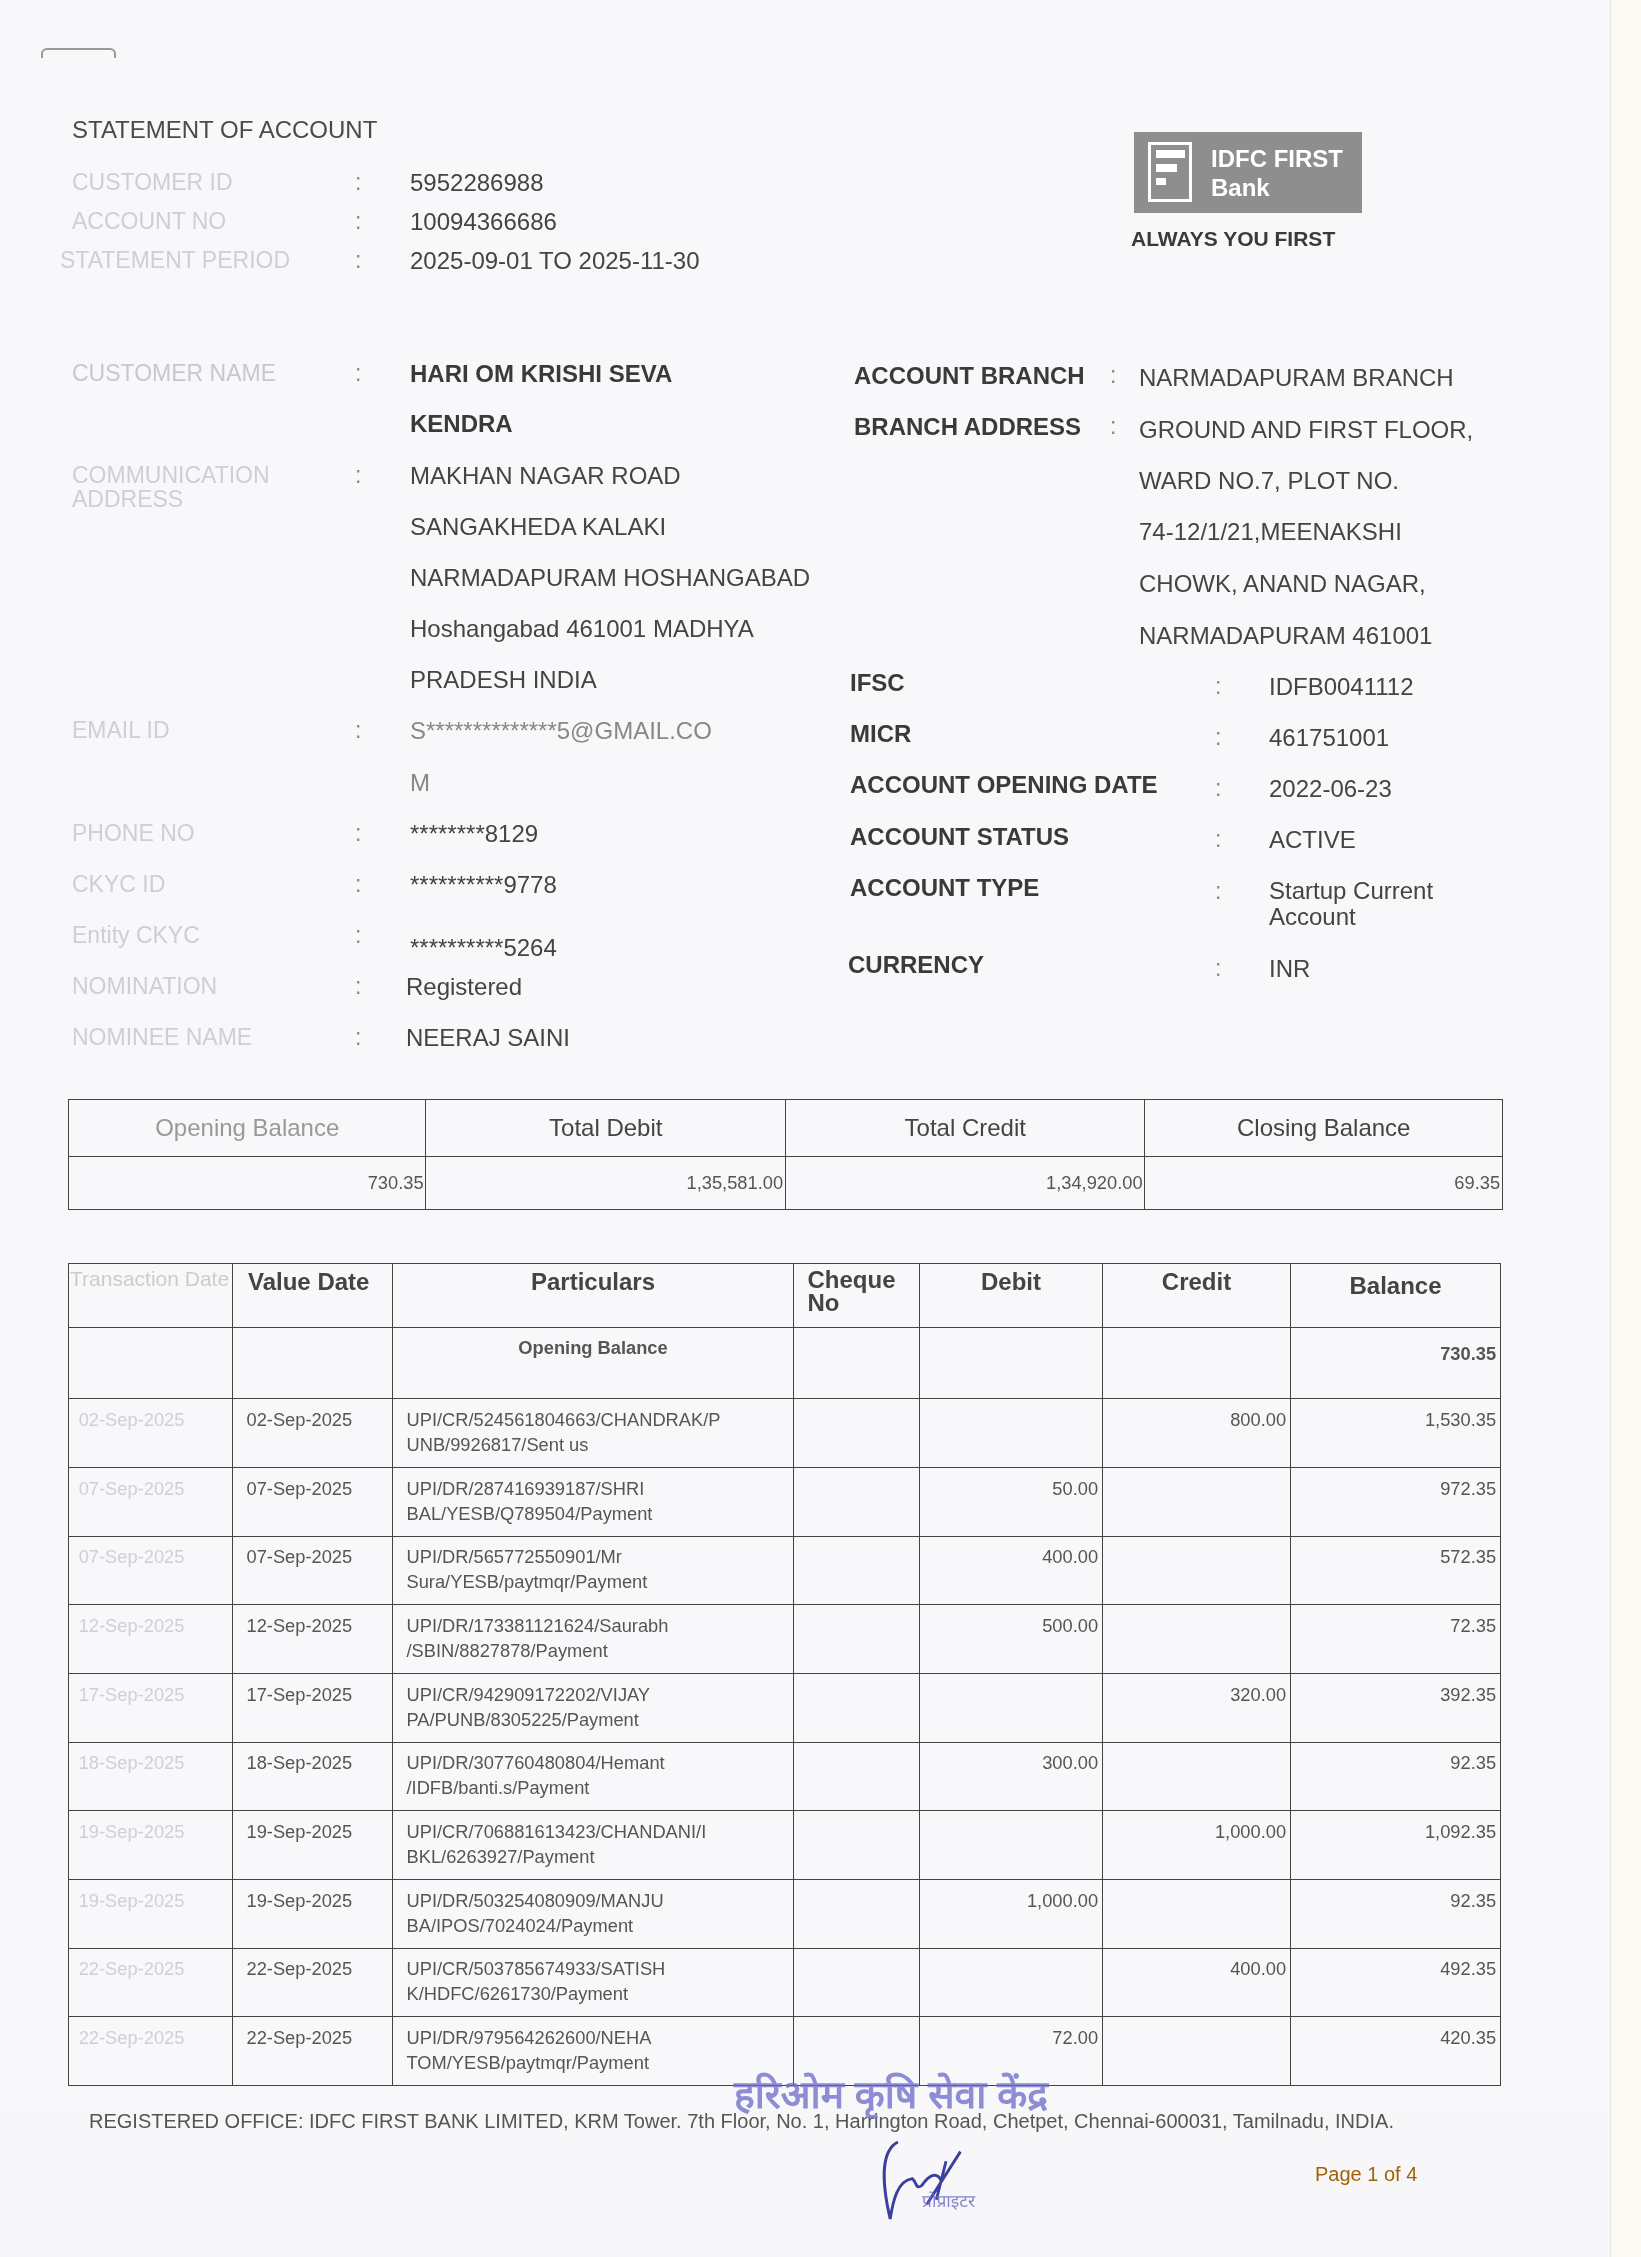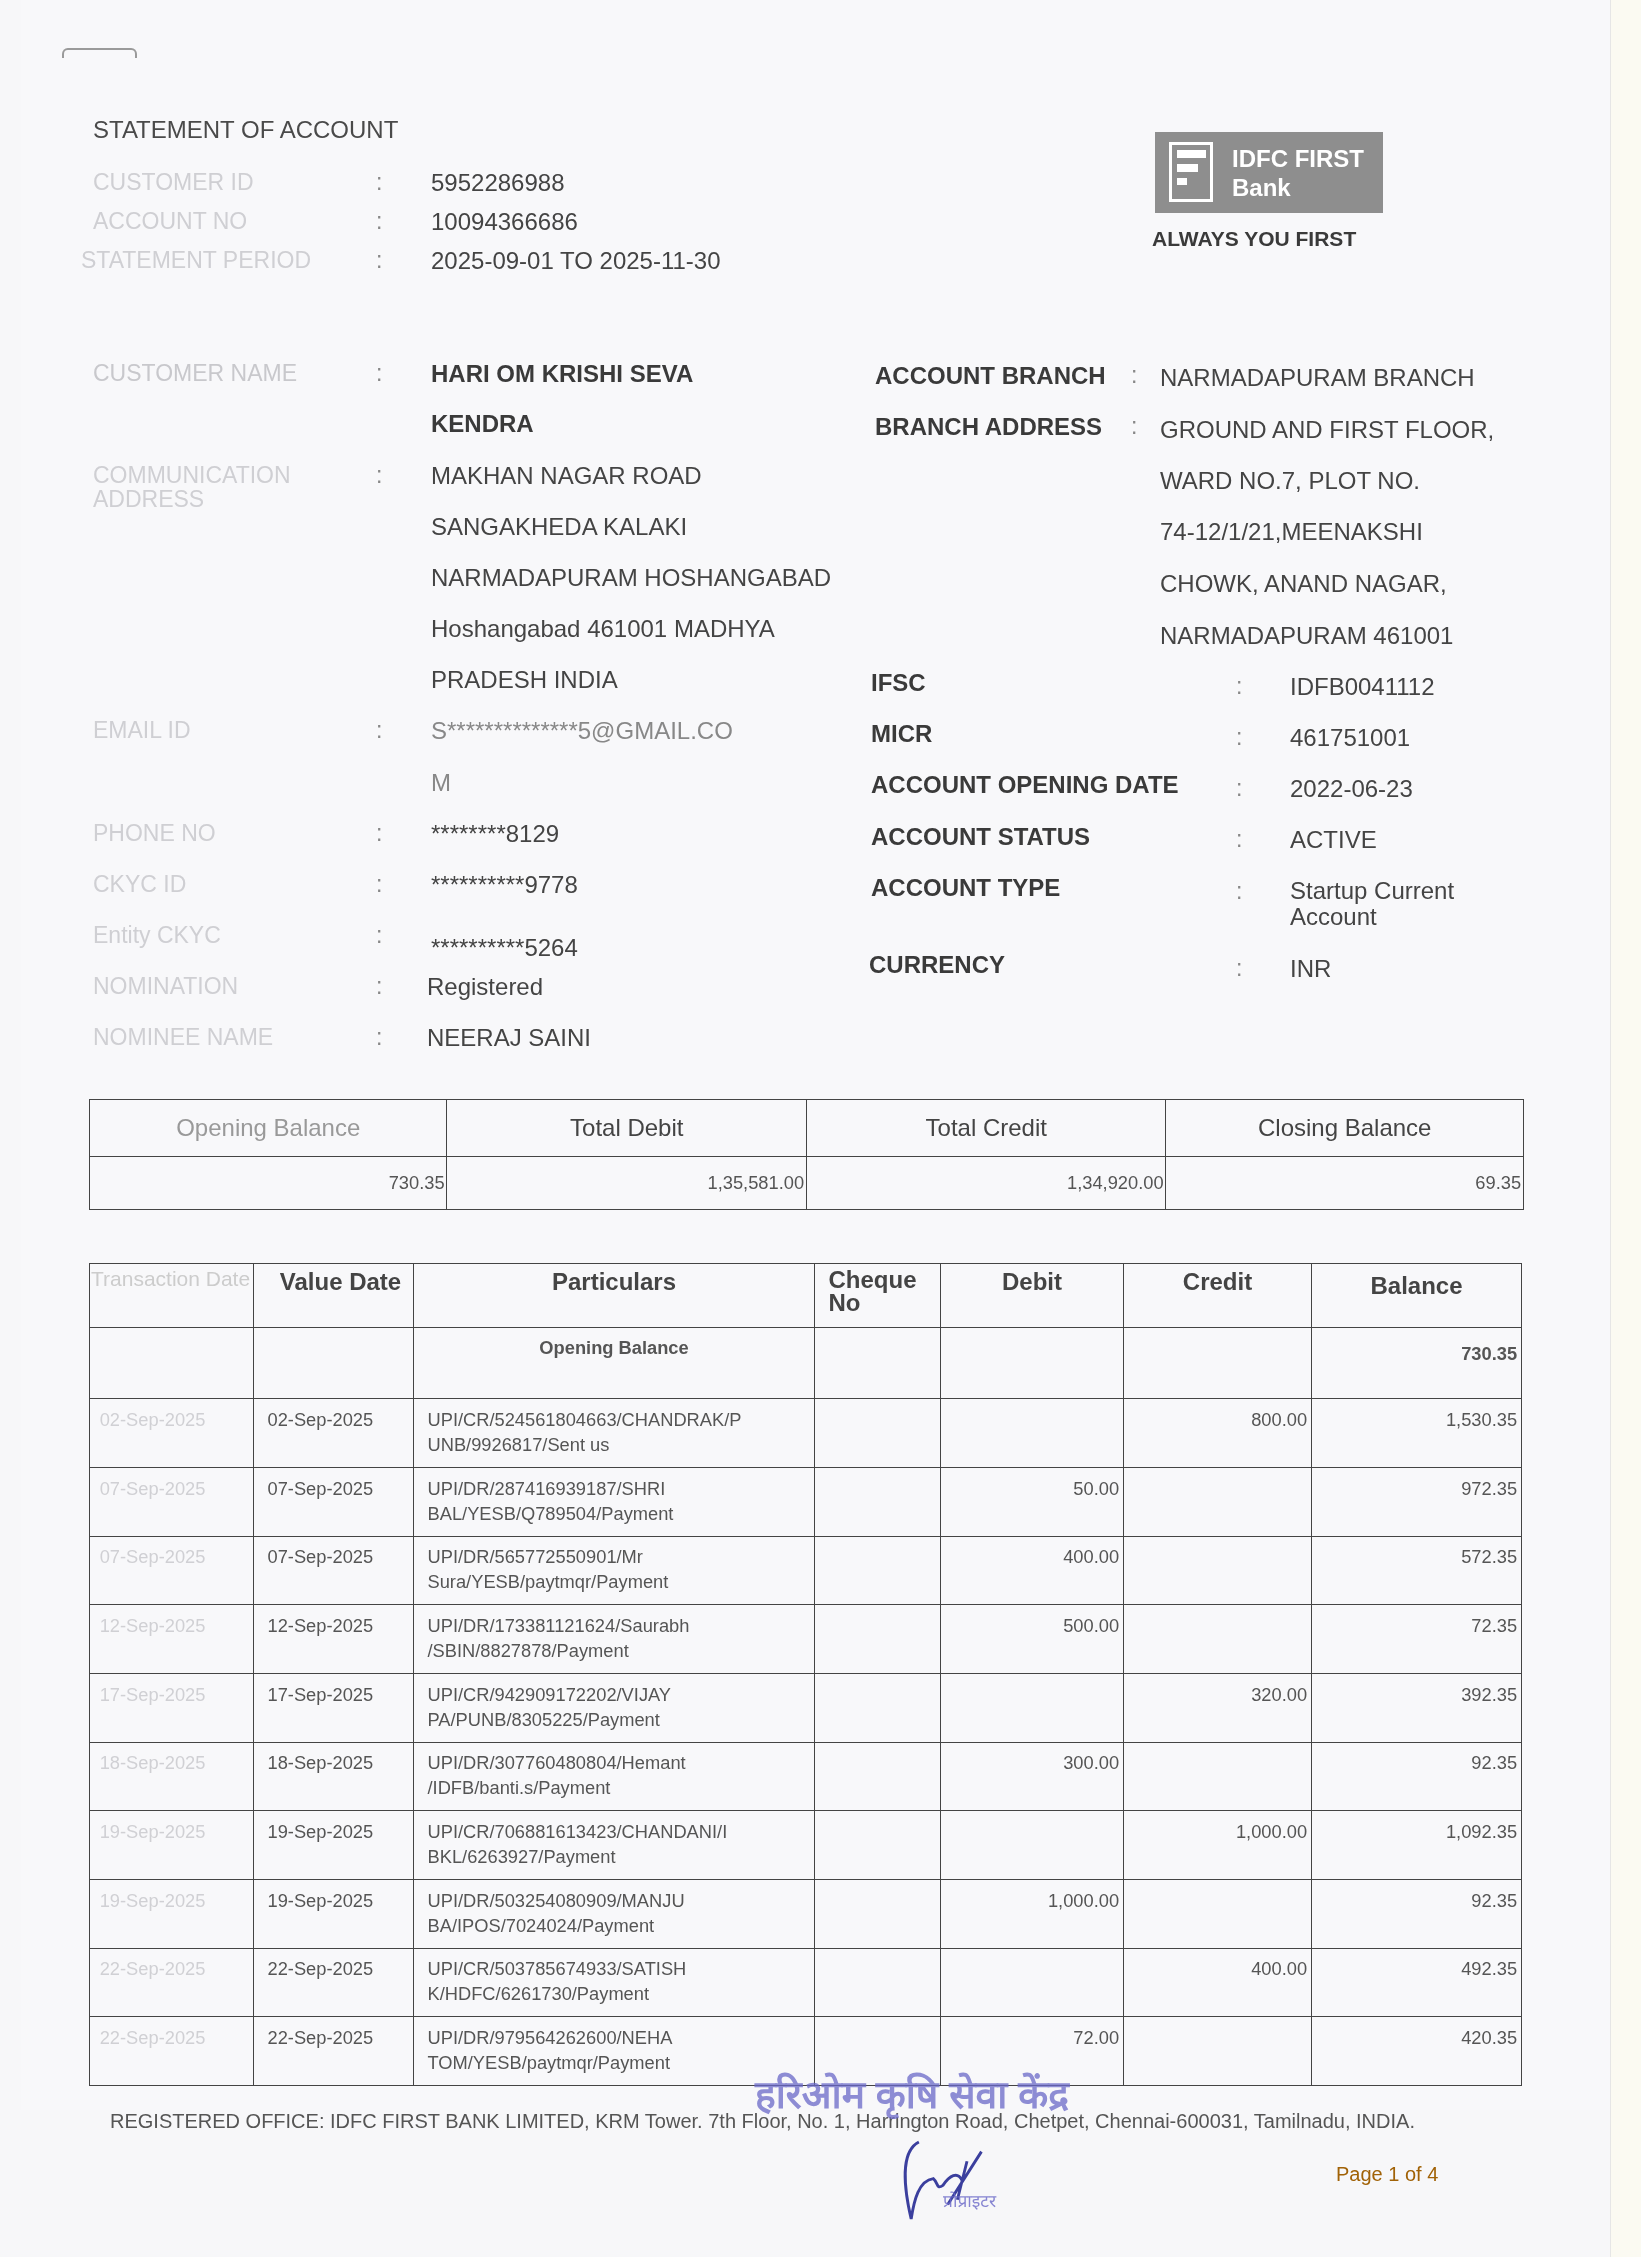--- a/index.html
+++ b/index.html
@@ -1,21 +1,21 @@
 <!DOCTYPE html>
 <html><head>
 <meta charset="utf-8">
 <style>
   html, body { margin:0; padding:0; }
   body {
     width:1641px; height:2257px; position:relative; overflow:hidden;
     background:#f7f7f9;
     font-family:"Liberation Sans", sans-serif; color:#3a3a3a;
   }
-  .page { position:absolute; left:0; top:0; width:1610px; height:2110px; background:#f8f8fa;margin-left:21px; }
+  .page { position:absolute; left:0; top:0; width:1610px; height:2110px; background:#f8f8fa; }
   .page-edge { position:absolute; left:1610px; top:0; width:31px; height:2257px; background:#fbfaf2; border-left:1px solid #e6e6e6; }
   .staple { position:absolute; left:41px; top:48px; width:71px; height:7.7px; border:2.9px solid #9a9a9a; border-bottom:none; border-radius:5.8px 5.8px 0 0; }
   .abs { position:absolute; white-space:nowrap; }
   .title { left:72px; top:116px; font-size:24px; color:#4a4a4a; }
   .lbl { font-size:23px; color:#cfcfd3; }
   .colon { font-size:23px; color:#888; }
   .val { font-size:24px; color:#444; }
   .bold { font-weight:bold; color:#3a3a3a; }
   .logo-box { position:absolute; left:1134px; top:132px; width:228px; height:81px; background:#8e8e8e; }
   .logo-mark { position:absolute; left:13.5px; top:9.7px; width:44px; height:60px; border:3.9px solid #fff; box-sizing:border-box; }
@@ -172,21 +172,21 @@
         <col style="width:160px">
         <col style="width:401px">
       <col style="width:126px">
         <col style="width:183px">
         <col style="width:188px">
         <col style="width:210px">
     </colgroup>
     <thead>
       <tr>
         <th style="color:#ccc;font-weight:normal;font-size:21px;text-align:left;line-height:21px;">Transaction Date</th>
-        <th style="text-align:center;padding-left:15px;">Value Date</th>
+        <th style="text-align:left;padding-left:15px;">Value Date</th>
         <th>Particulars</th>
         <th style="text-align:left;padding-left:13.5px;line-height:23px;">Cheque No</th>
         <th>Debit</th>
         <th>Credit</th>
         <th style="padding-top:7.7px;">Balance</th>
       </tr>
     </thead>
     <tbody id="txn-body">
       <tr class="open">
         <td></td>

